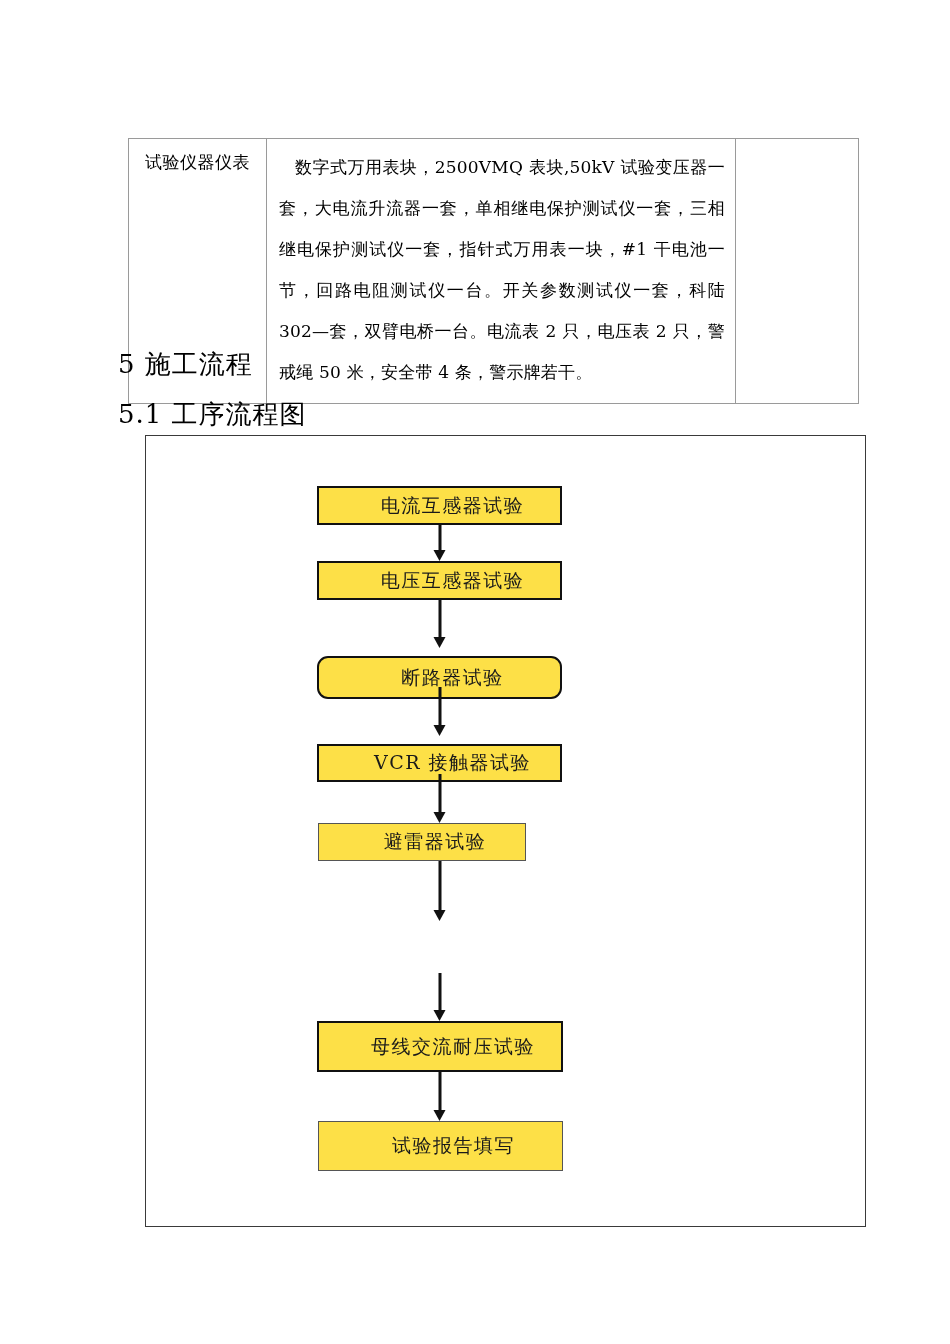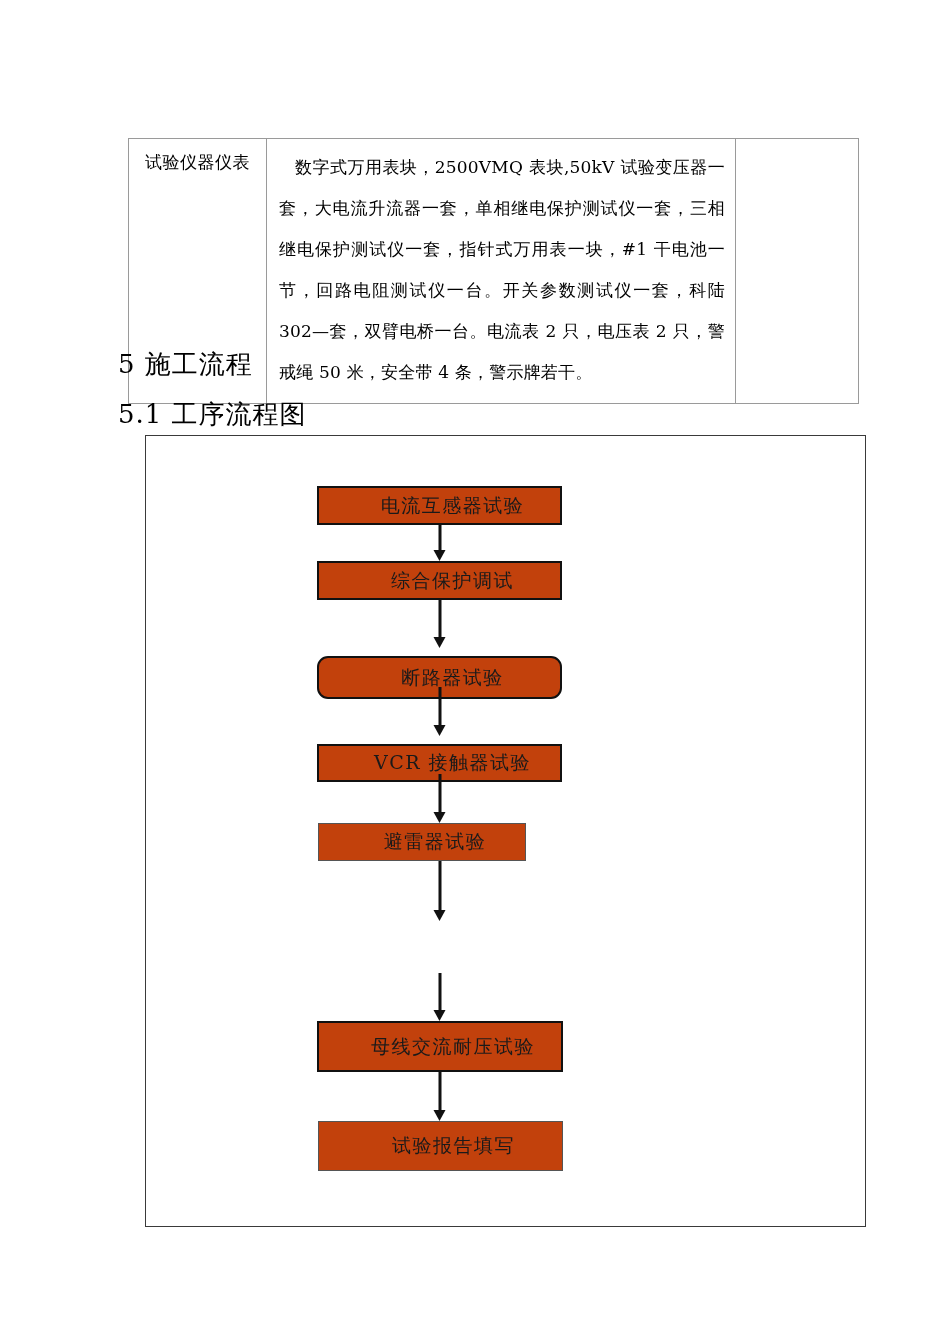--- a/index.html
+++ b/index.html
@@ -71,21 +71,21 @@
     width: 721px;
     height: 792px;
     border: 1.5px solid #3a3a3a;
     box-sizing: border-box;
     background: #ffffff;
   }
 
   .flow-node {
     position: absolute;
     box-sizing: border-box;
-    background: #c2410c;
+    background: #fde047;
     display: flex;
     align-items: center;
     justify-content: center;
     font-size: 19px;
     letter-spacing: 1.5px;
     color: #1a1a1a;
     white-space: nowrap;
     padding-left: 26px;
   }
   .flow-node.heavy { border: 2.5px solid #111111; }
@@ -142,21 +142,21 @@
   <div class="flow-node heavy" style="left:171px; top:50px; width:245px; height:39px;">
     <span>电流互感器试验</span>
   </div>
 
   <div class="flow-arrow" style="left:294px; top:89px; height:36px;">
     <div class="shaft" style="height:26px;"></div>
     <div class="head"></div>
   </div>
 
   <div class="flow-node heavy" style="left:171px; top:125px; width:245px; height:39px;">
-    <span>综合保护调试</span>
+    <span>电压互感器试验</span>
   </div>
 
   <div class="flow-arrow" style="left:294px; top:164px; height:48px;">
     <div class="shaft" style="height:38px;"></div>
     <div class="head"></div>
   </div>
 
   <div class="flow-node heavy" style="left:171px; top:220px; width:245px; height:43px;border-radius:11px;">
     <span>断路器试验</span>
   </div>

